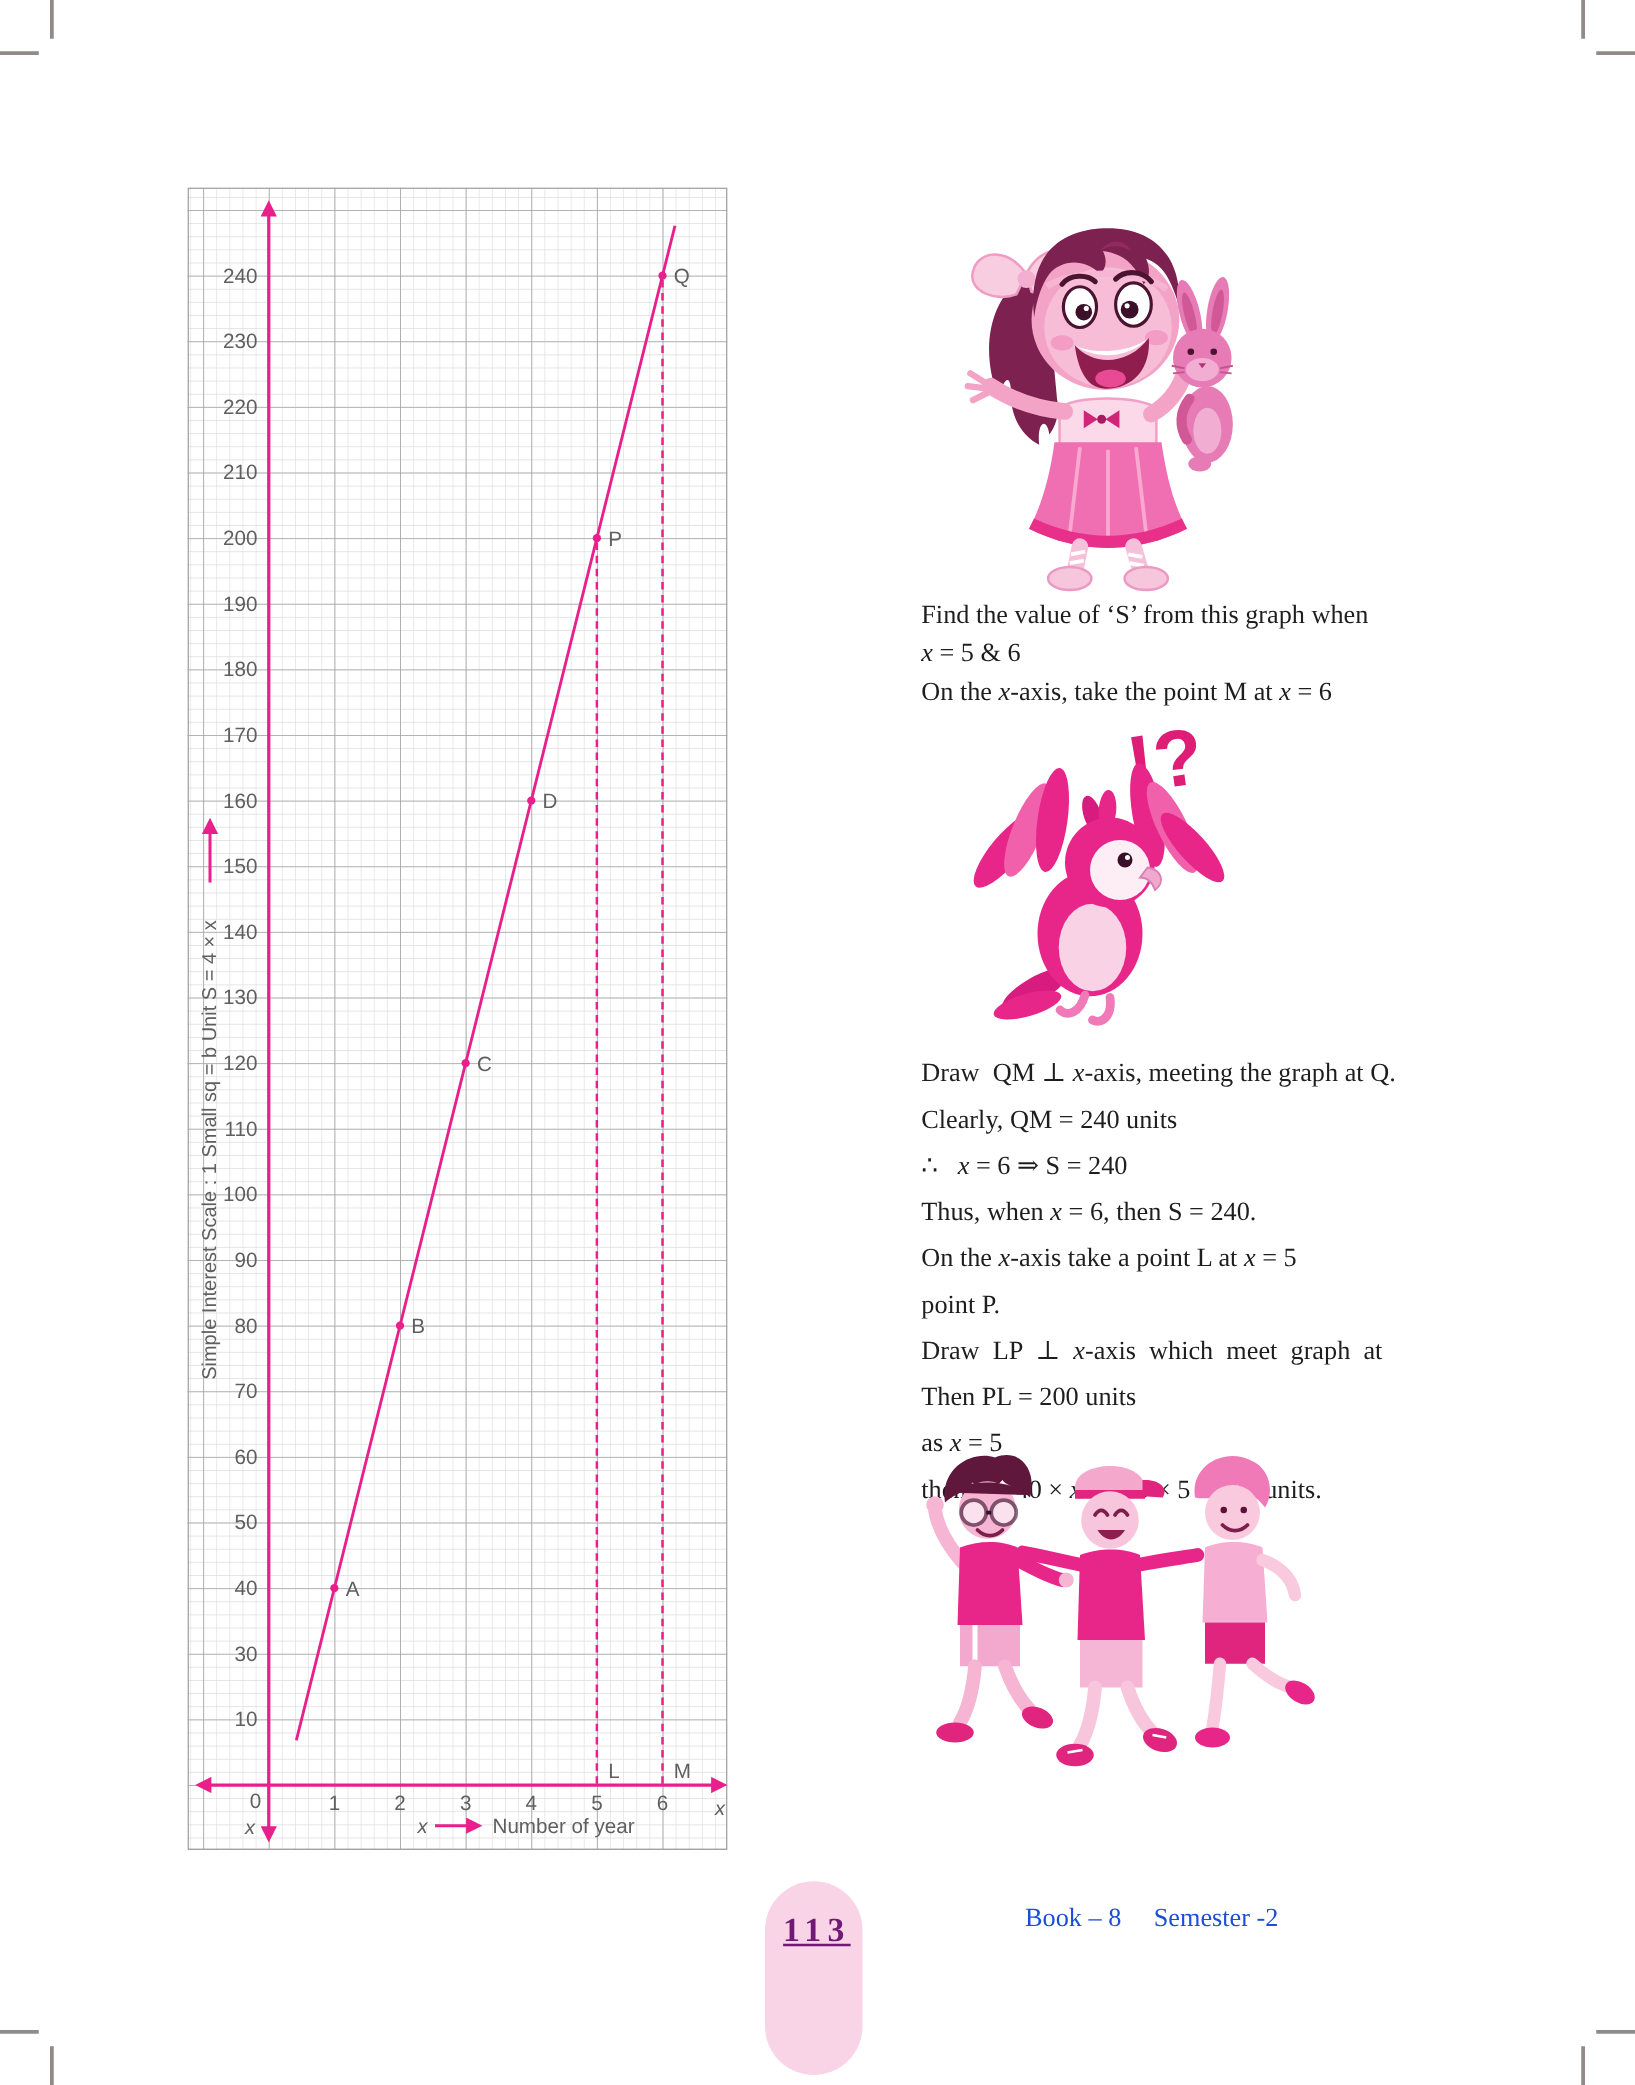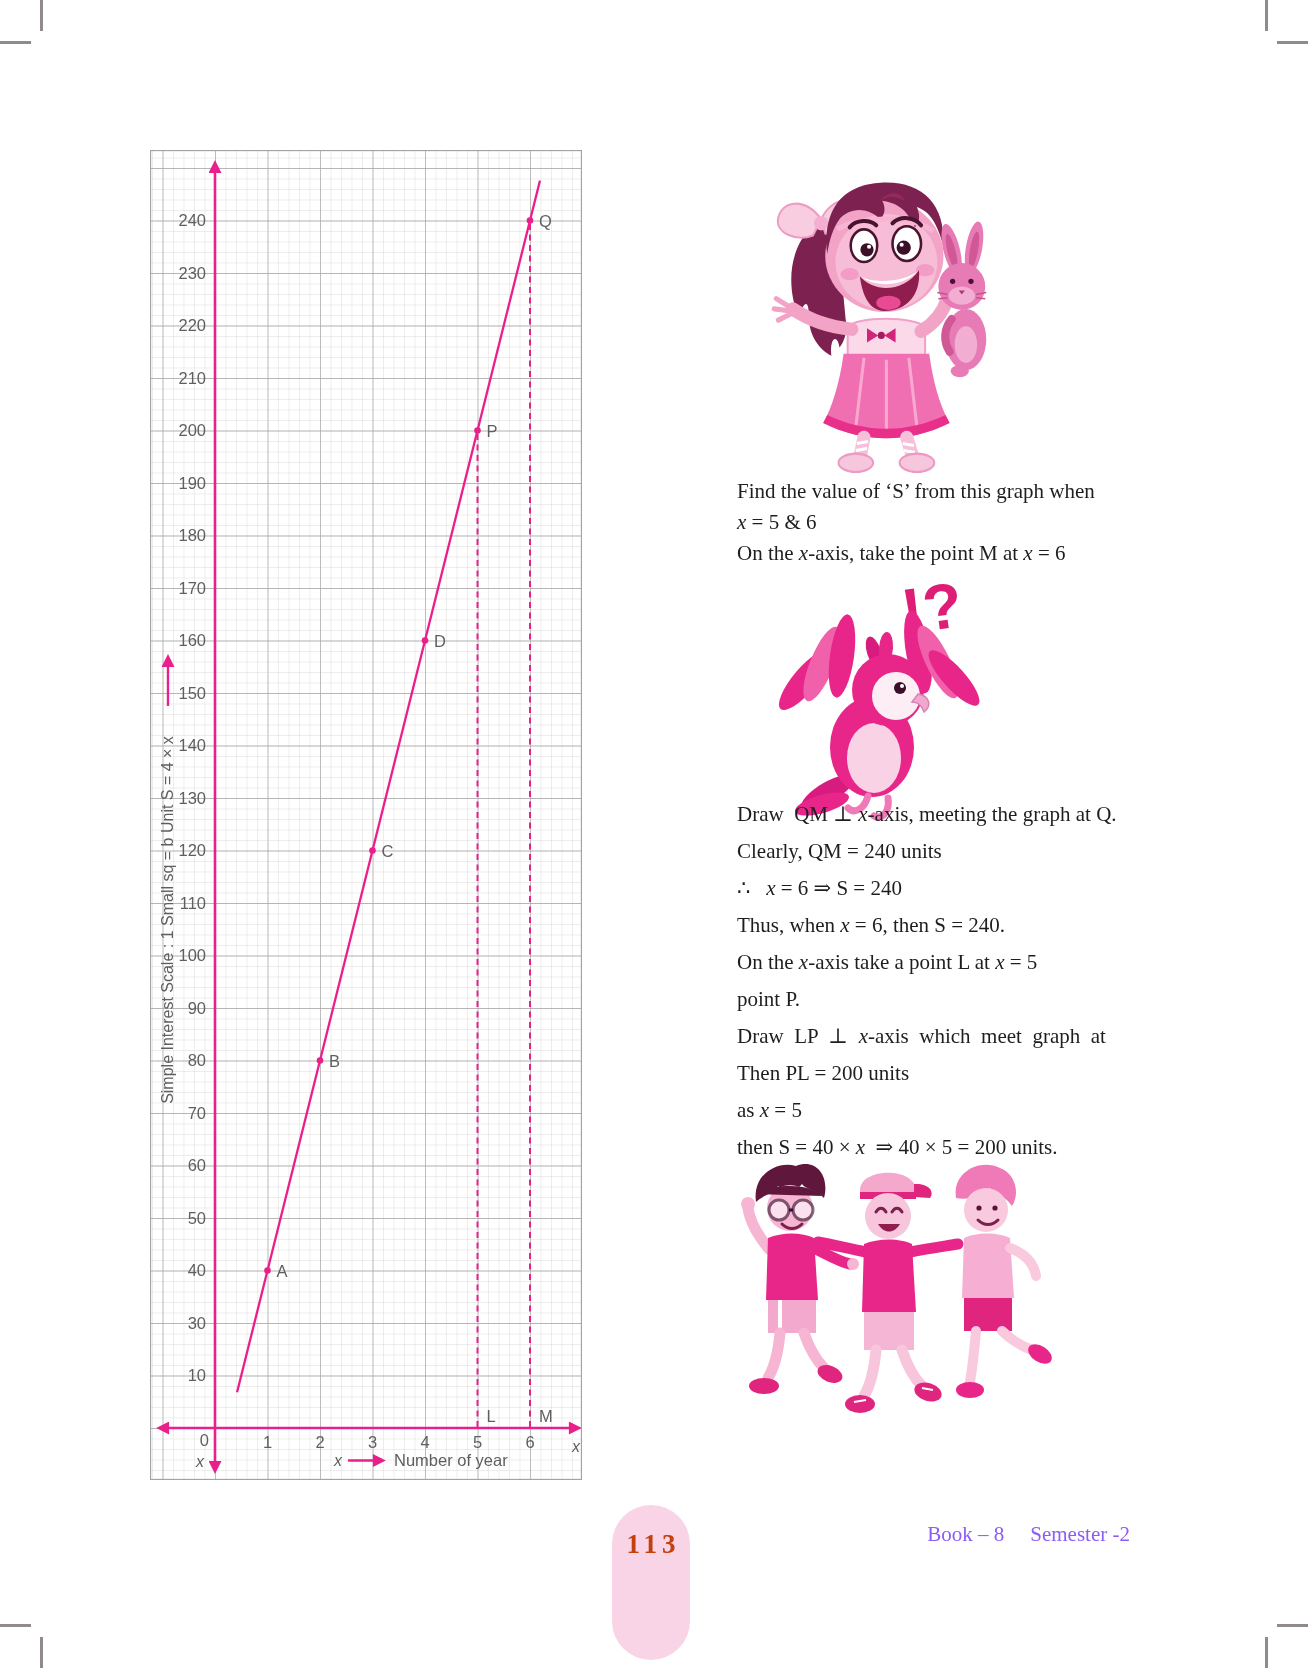--- a/index.html
+++ b/index.html
@@ -12,32 +12,32 @@
   
   #graph-wrap{position:absolute;left:150px;top:150px;width:432px;height:1330px;}
   #graph-svg{width:100%;height:100%;display:block;}
   
   .illus{position:absolute;}
   
   .tblock{position:absolute;font-size:21px;color:#1e1e1e;}
   .tblock .tline{white-space:pre-wrap;margin-left:37px;}
   #intro-block{left:700px;top:476px;width:440px;}
   #intro-block .tline{line-height:31px;}
-  #solution-block{left:700px;top:796px;width:440px;}
+  #solution-block{left:700px;top:840px;width:440px;}
   #solution-block .tline{line-height:37px;}
   .tline i{font-style:italic;}
   
-  #footer{position:absolute;left:820px;top:1522px;width:310px;text-align:right;
-          font-size:21px;color:#8b5cf6;}
+  #footer{position:absolute;left:820px;top:1522px;width:310px;
+          font-size:21px;color:#1d4ed8;}
   #footer .gap{display:inline-block;width:26px;}
   
   #page-capsule{position:absolute;left:612px;top:1505px;width:78px;height:155px;
                 border-radius:39px;background:#f9d4e6;text-align:center;}
-  #page-capsule .num{margin-top:24px;font-size:27px;letter-spacing:5px;color:#c2410c;
-                     font-weight:bold;display:inline-block;padding-left:5px;}
+  #page-capsule .num{margin-top:24px;font-size:27px;letter-spacing:5px;color:#701a75;
+                     font-weight:bold;display:inline-block;padding-left:5px;text-decoration:underline;}
 </style>
 </head>
 <body>
 
 <div class="page">
 
   <div class="cm v" style="left:40px;top:0;"></div>
   <div class="cm h" style="left:0;top:41px;"></div>
   <div class="cm v" style="right:40px;top:0;"></div>
   <div class="cm h" style="right:0;top:41px;"></div>

